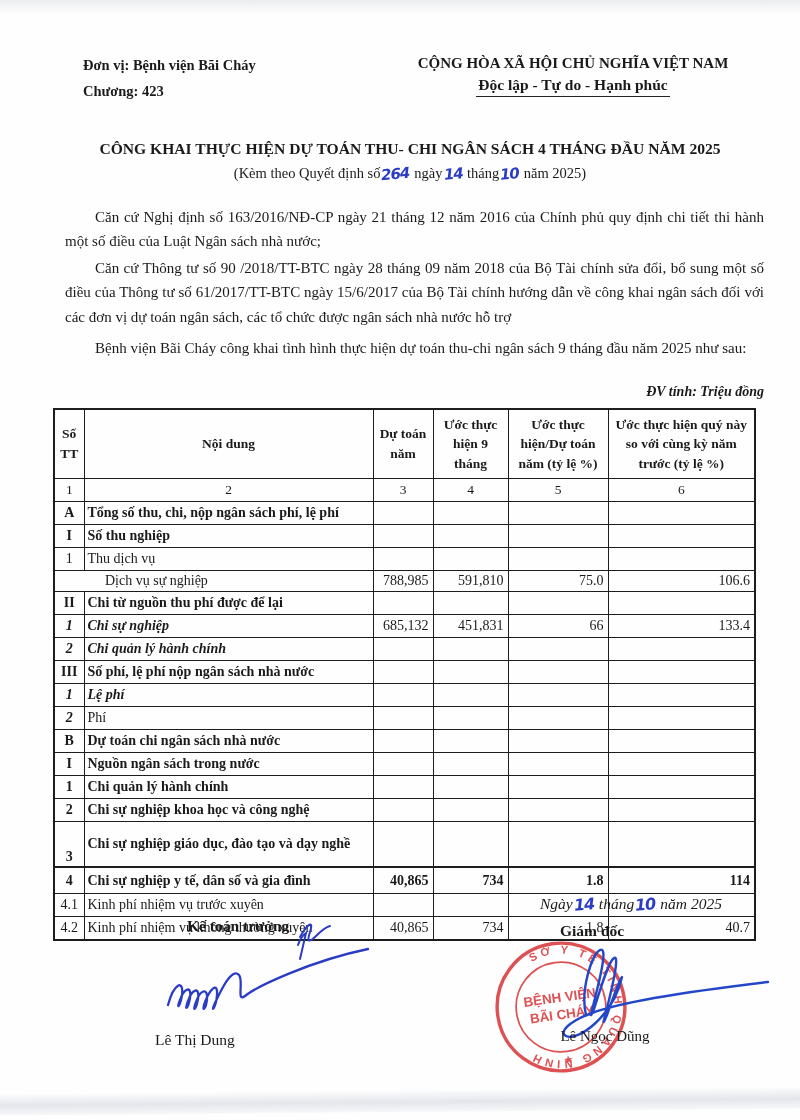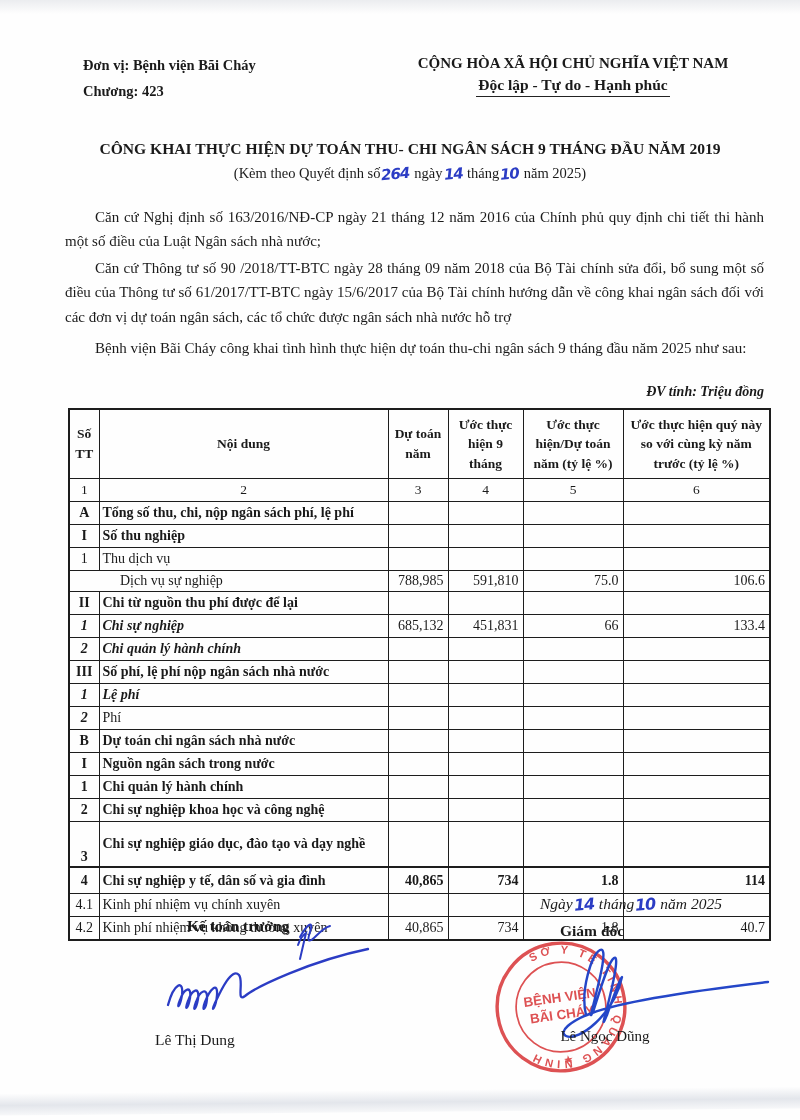--- a/index.html
+++ b/index.html
@@ -25,21 +25,21 @@
   .hw{font-family:"DejaVu Sans",sans-serif;font-style:italic;color:#2b3cc4;
     display:inline-block;transform:rotate(-5deg);font-size:15px;font-weight:bold;
     margin:0 1px;position:relative;top:1px;letter-spacing:-1px;}
   
   .para{position:absolute;left:65px;width:699px;font-size:15px;line-height:1.62;
     text-align:justify;text-indent:30px;}
   .p1{top:205px;} .p2{top:256px;} .p3{top:336px;}
   .unit-note{position:absolute;right:36px;top:384px;font-size:14px;
     font-style:italic;font-weight:600;}
   
-  table.main{position:absolute;left:68px;top:408px;width:701px;
+  table.main{position:absolute;left:53px;top:408px;width:701px;
     border-collapse:collapse;table-layout:fixed;}
   table.main col.c1{width:30px;} table.main col.c2{width:289px;}
   table.main col.c3{width:60px;} table.main col.c4{width:75px;}
   table.main col.c5{width:100px;} table.main col.c6{width:147px;}
   table.main th, table.main td{border:1px solid #1d1d1d;overflow:hidden;}
   table.main{border:2px solid #1d1d1d;}
   th.hcell{font-size:13.5px;font-weight:bold;text-align:center;vertical-align:middle;
     height:68px;line-height:1.45;padding:0 2px;}
   td.numrow{font-size:13.5px;text-align:center;height:20px;}
   td.tt{font-size:14px;text-align:center;height:20px;}
@@ -77,21 +77,21 @@
 <div class="page">
   <div class="scan-top"></div>
 
   <div class="unit-line">Đơn vị: Bệnh viện Bãi Cháy</div>
   <div class="chapter-line">Chương: 423</div>
   <div class="nat-block">
     <div class="nat-name">CỘNG HÒA XÃ HỘI CHỦ NGHĨA VIỆT NAM</div>
     <span class="nat-motto">Độc lập - Tự do - Hạnh phúc</span>
   </div>
 
-  <div class="doc-title">CÔNG KHAI THỰC HIỆN DỰ TOÁN THU- CHI NGÂN SÁCH 9 THÁNG ĐẦU NĂM 2019</div>
+  <div class="doc-title">CÔNG KHAI THỰC HIỆN DỰ TOÁN THU- CHI NGÂN SÁCH 4 THÁNG ĐẦU NĂM 2025</div>
   <div class="doc-subtitle">
     <span>(Kèm theo Quyết định số</span><span class="hw">264</span>
     <span>ngày</span><span class="hw">14</span>
     <span>tháng</span><span class="hw">10</span>
     <span>năm 2025)</span>
   </div>
 
   <div class="para p1">Căn cứ Nghị định số 163/2016/NĐ-CP ngày 21 tháng 12 năm 2016 của Chính phủ quy định chi tiết thi hành một số điều của Luật Ngân sách nhà nước;</div>
   <div class="para p2">Căn cứ Thông tư số 90 /2018/TT-BTC ngày 28  tháng 09 năm 2018 của Bộ Tài chính sửa đổi, bổ sung một số điều của Thông tư số 61/2017/TT-BTC ngày 15/6/2017 của Bộ Tài chính hướng dẫn về công khai ngân sách đối với các đơn vị dự toán ngân sách, các tổ chức được ngân sách nhà nước hỗ trợ</div>
   <div class="para p3">Bệnh viện Bãi Cháy công khai tình hình thực hiện dự toán thu-chi ngân sách 9 tháng đầu năm 2025 như sau:</div>
@@ -247,21 +247,21 @@
         <tr class="bold numbold heavy">
           <td class="tt">4</td>
           <td class="lbl">Chi sự nghiệp y tế, dân số và gia đình</td>
           <td class="val">40,865</td>
           <td class="val">734</td>
           <td class="val">1.8</td>
           <td class="val">114</td>
         </tr>
         <tr class="">
           <td class="tt">4.1</td>
-          <td class="lbl">Kinh phí nhiệm vụ chính xuyên</td>
+          <td class="lbl">Kinh phí nhiệm vụ trước xuyên</td>
           <td class="val"></td>
           <td class="val"></td>
           <td class="val"></td>
           <td class="val"></td>
         </tr>
         <tr class="">
           <td class="tt">4.2</td>
           <td class="lbl">Kinh phí nhiệm vụ không thường xuyên</td>
           <td class="val">40,865</td>
           <td class="val">734</td>

